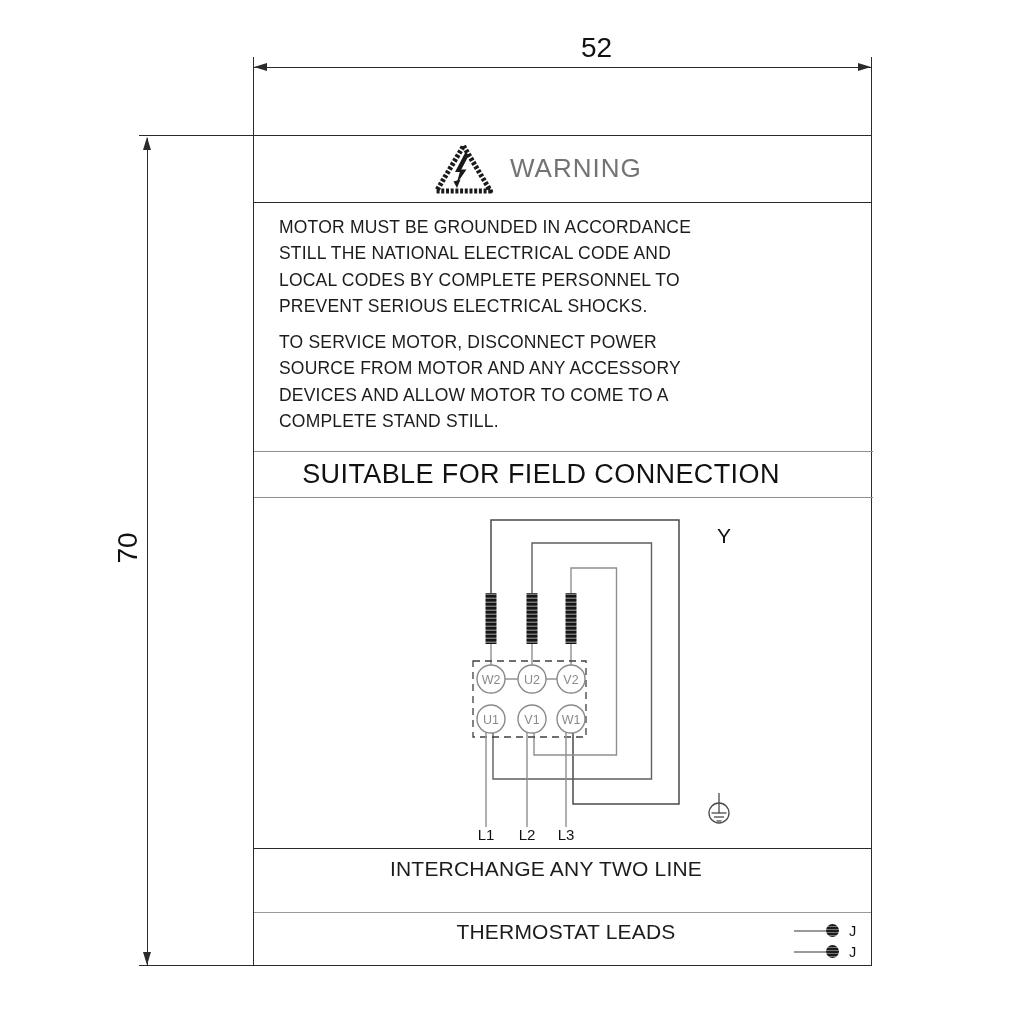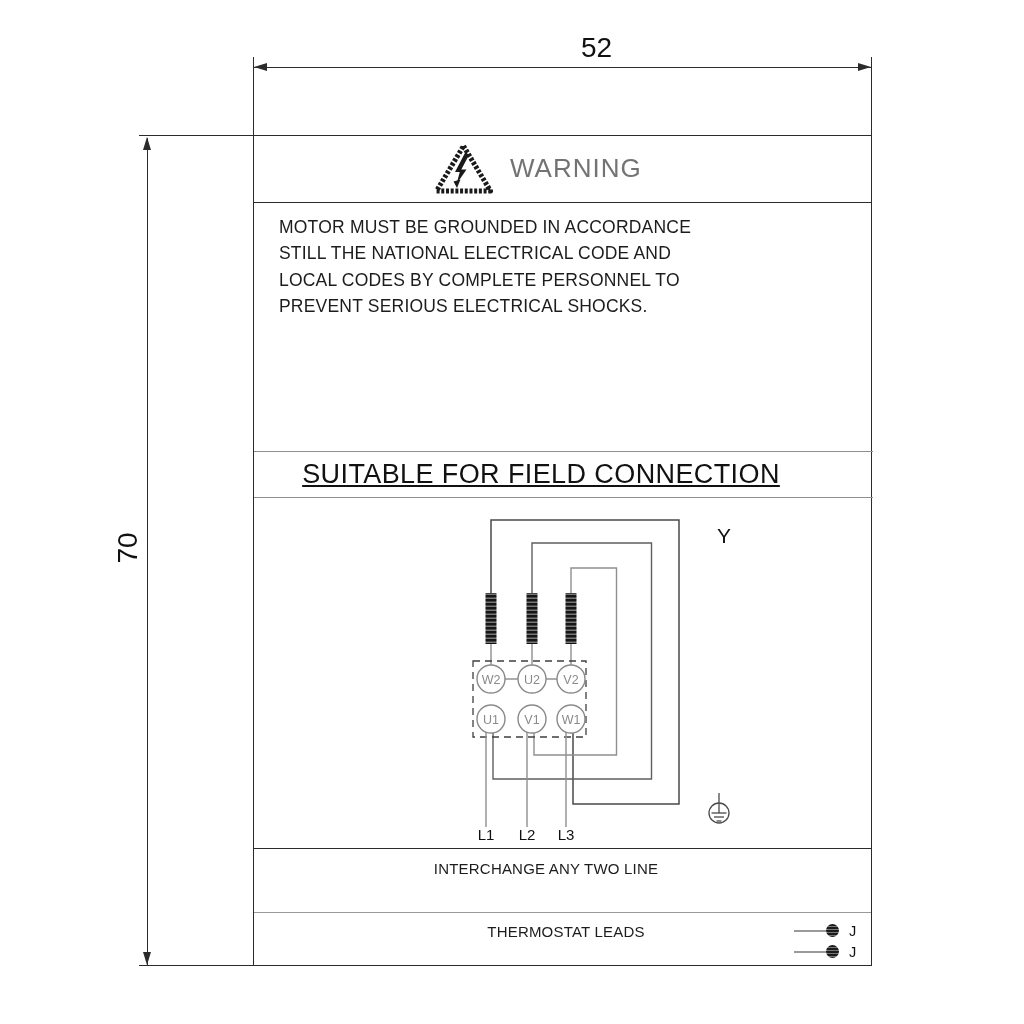--- a/index.html
+++ b/index.html
@@ -18,22 +18,22 @@
   .arr-down {border-left:4px solid transparent;border-right:4px solid transparent;border-top:13px solid #2b2b2b;}
   .dim-text{position:absolute;font-size:28px;color:#111;}
   
   .label-box{position:absolute;left:253px;top:135px;width:619px;height:831px;
              border:1px solid #2b2b2b;box-sizing:border-box;}
   .warn-title{position:absolute;left:256px;top:17px;font-size:26px;letter-spacing:1px;color:#737373;}
   .para{position:absolute;left:25px;font-size:17.5px;line-height:26.3px;letter-spacing:.2px;color:#1c1c1c;white-space:nowrap;}
   .band{position:absolute;left:0;top:315px;width:619px;height:47px;box-sizing:border-box;
         border-top:1px solid #8f8f8f;border-bottom:1px solid #8f8f8f;}
   .band-text{position:absolute;left:0;top:0;width:574px;text-align:center;line-height:45px;
-             font-size:27px;letter-spacing:.4px;color:#111;white-space:nowrap;text-decoration:underline;}
-  .note{position:absolute;text-align:center;font-size:15px;letter-spacing:.2px;color:#1c1c1c;}
+             font-size:27px;letter-spacing:.4px;color:#111;white-space:nowrap;}
+  .note{position:absolute;text-align:center;font-size:21px;letter-spacing:.2px;color:#1c1c1c;}
   .lead-line{position:absolute;width:32px;height:2px;background:#9a9a9a;}
   .lead-ball{position:absolute;width:13px;height:13px;border-radius:50%;
              background:repeating-linear-gradient(to bottom,#1b1b1b 0 2px,#777 2px 3px);}
   .lead-j{position:absolute;font-size:14.5px;color:#111;}
   svg text{font-family:"Liberation Sans","DejaVu Sans",sans-serif;}
 </style>
 </head>
 <body>
 
 <div class="canvas">
@@ -62,20 +62,26 @@
     </svg>
     <div class="warn-title">WARNING</div>
 
     <div class="para" style="top:64px;margin-top:14px;">
       <div>MOTOR MUST BE GROUNDED IN ACCORDANCE</div>
       <div>STILL THE NATIONAL ELECTRICAL CODE AND</div>
       <div>LOCAL CODES BY COMPLETE PERSONNEL TO</div>
       <div>PREVENT SERIOUS ELECTRICAL SHOCKS.</div>
     </div>
 
+    <div class="para" style="top:193px;">
+      <div>TO SERVICE MOTOR, DISCONNECT POWER</div>
+      <div>SOURCE FROM MOTOR AND ANY ACCESSORY</div>
+      <div>DEVICES AND ALLOW MOTOR TO COME TO A</div>
+      <div>COMPLETE STAND STILL.</div>
+    </div>
 
     <div class="band">
       <div class="band-text">SUITABLE FOR FIELD CONNECTION</div>
     </div>
 
     <svg class="abs" style="left:0;top:363px;" width="619" height="349" viewBox="0 0 619 349">
       <defs>
         <pattern id="coilhatch" width="6" height="4" patternUnits="userSpaceOnUse">
           <rect width="6" height="4" fill="#161616"></rect>
           <rect y="2.6" width="6" height="1.2" fill="#8f8f8f"></rect>

